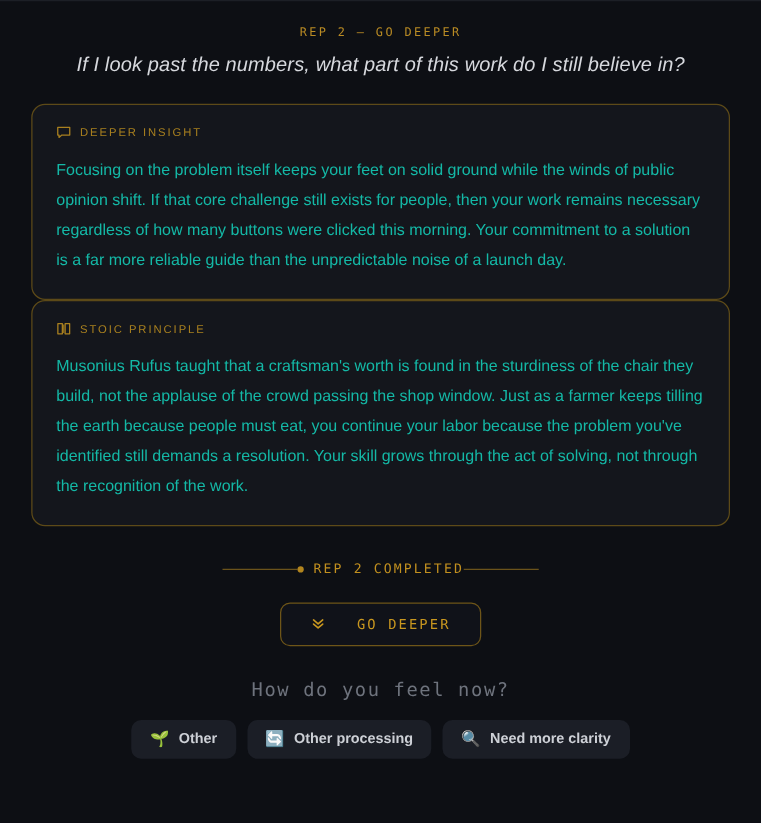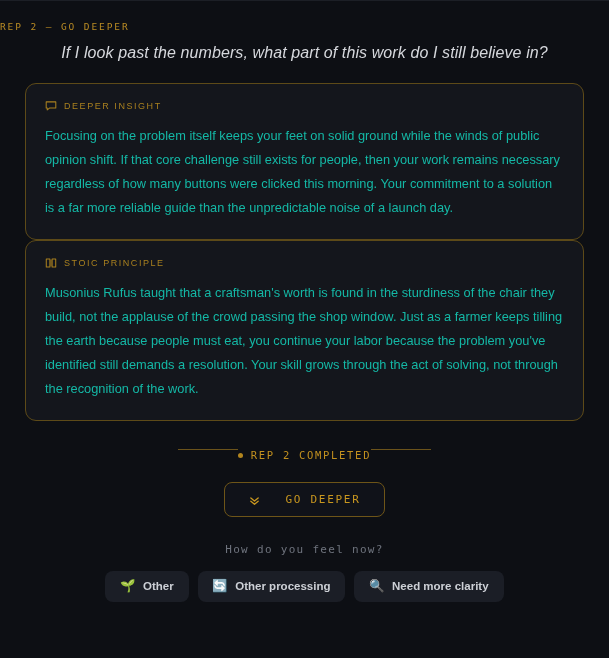--- a/index.html
+++ b/index.html
@@ -15,21 +15,21 @@
   .page {
     width: 609px;
     height: 658px;
     background: #0d0f14;
     position: relative;
     border-top: 1px solid #1c1f26;
   }
 
   
   .rep-eyebrow {
-    text-align: left;
+    text-align: center;
     font-family: "DejaVu Sans Mono", monospace;
     font-size: 9.5px;
     letter-spacing: 1.9px;
     color: #b98b24;
     padding-top: 20px;
   }
 
   .rep-question {
     text-align: center;
     font-style: italic;
@@ -92,20 +92,21 @@
 
   .card-body {
     font-size: 12.8px;
     line-height: 24px;
     color: #14b8a6;
   }
 
   
   .completed-row {
     display: flex;
+    align-items: center;
     justify-content: center;
     margin-top: 28px;
   }
 
   .completed-rule {
     width: 60px;
     height: 1px;
     background: #6b531b;
   }
 
@@ -128,40 +129,40 @@
 
   
   .go-deeper-wrap {
     display: flex;
     justify-content: center;
     margin-top: 21px;
   }
 
   .go-deeper-btn {
     display: flex;
-    align-items: flex-end;
+    align-items: flex-start;
     gap: 26px;
     border: 1px solid #6e5518;
     background: #101219;
     border-radius: 8px;
     padding: 10px 24px;
     font-family: "DejaVu Sans Mono", monospace;
     font-size: 11px;
     letter-spacing: 1.7px;
     color: #c9971f;
   }
 
   .go-deeper-btn svg { display: block; }
 
   
   .feel-prompt {
     text-align: center;
     margin-top: 26px;
     font-family: "DejaVu Sans Mono", monospace;
-    font-size: 11px;
+    font-size: 15px;
     letter-spacing: 1.3px;
     color: #6e737d;
   }
 
   .feel-buttons {
     display: flex;
     justify-content: center;
     gap: 9px;
     margin-top: 15px;
   }

